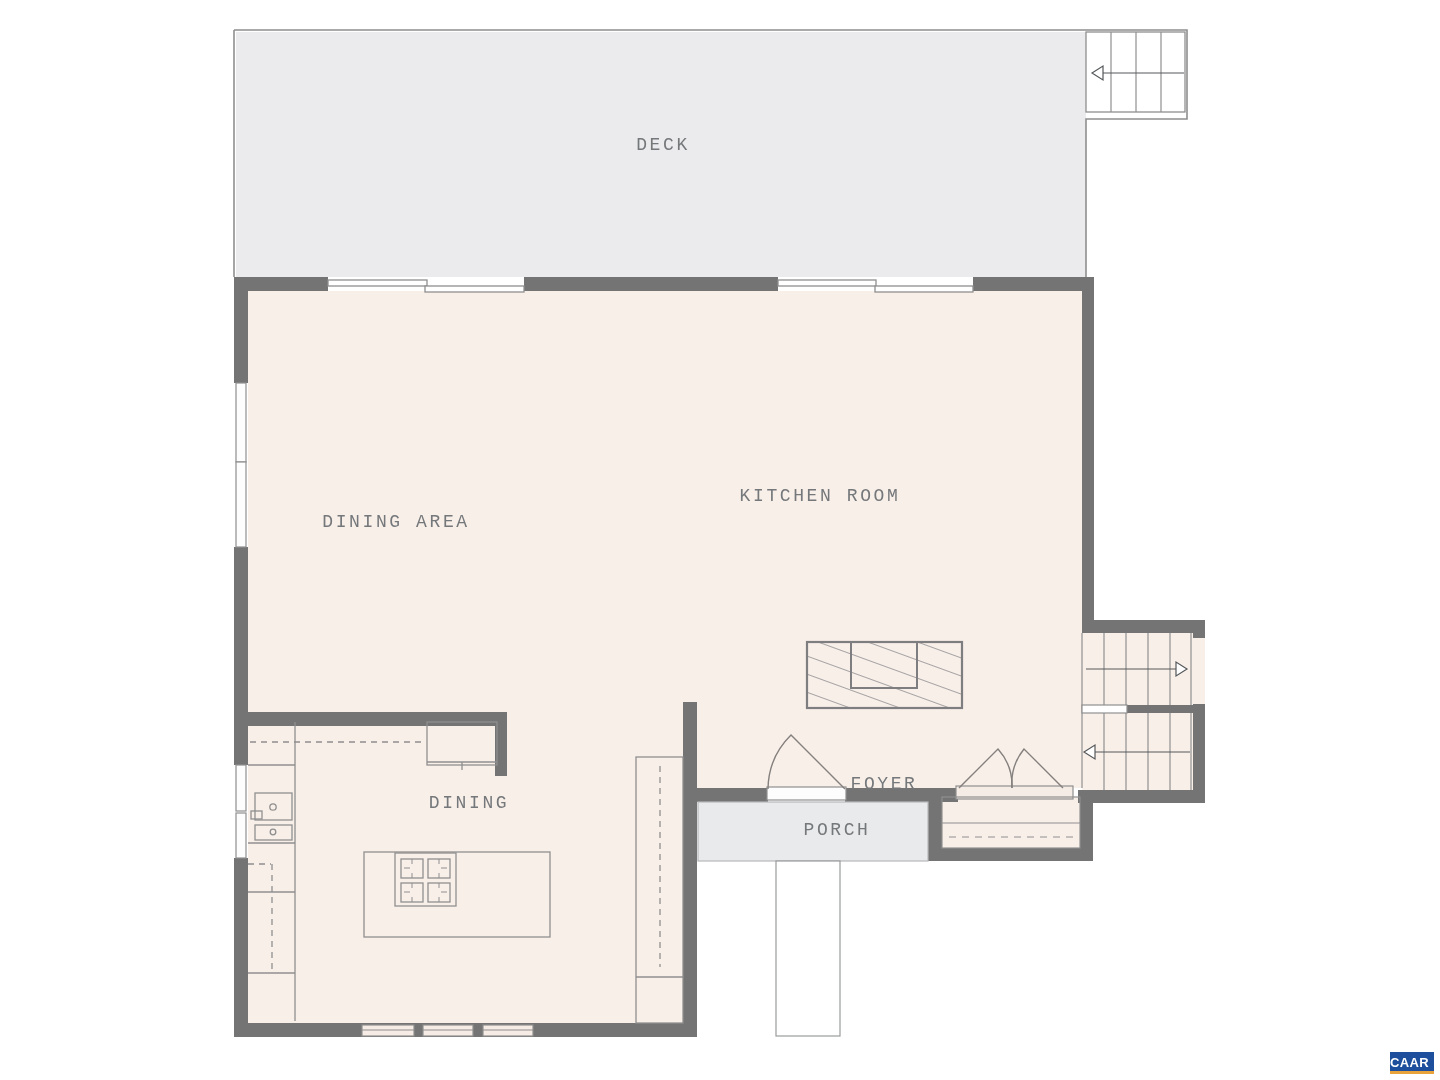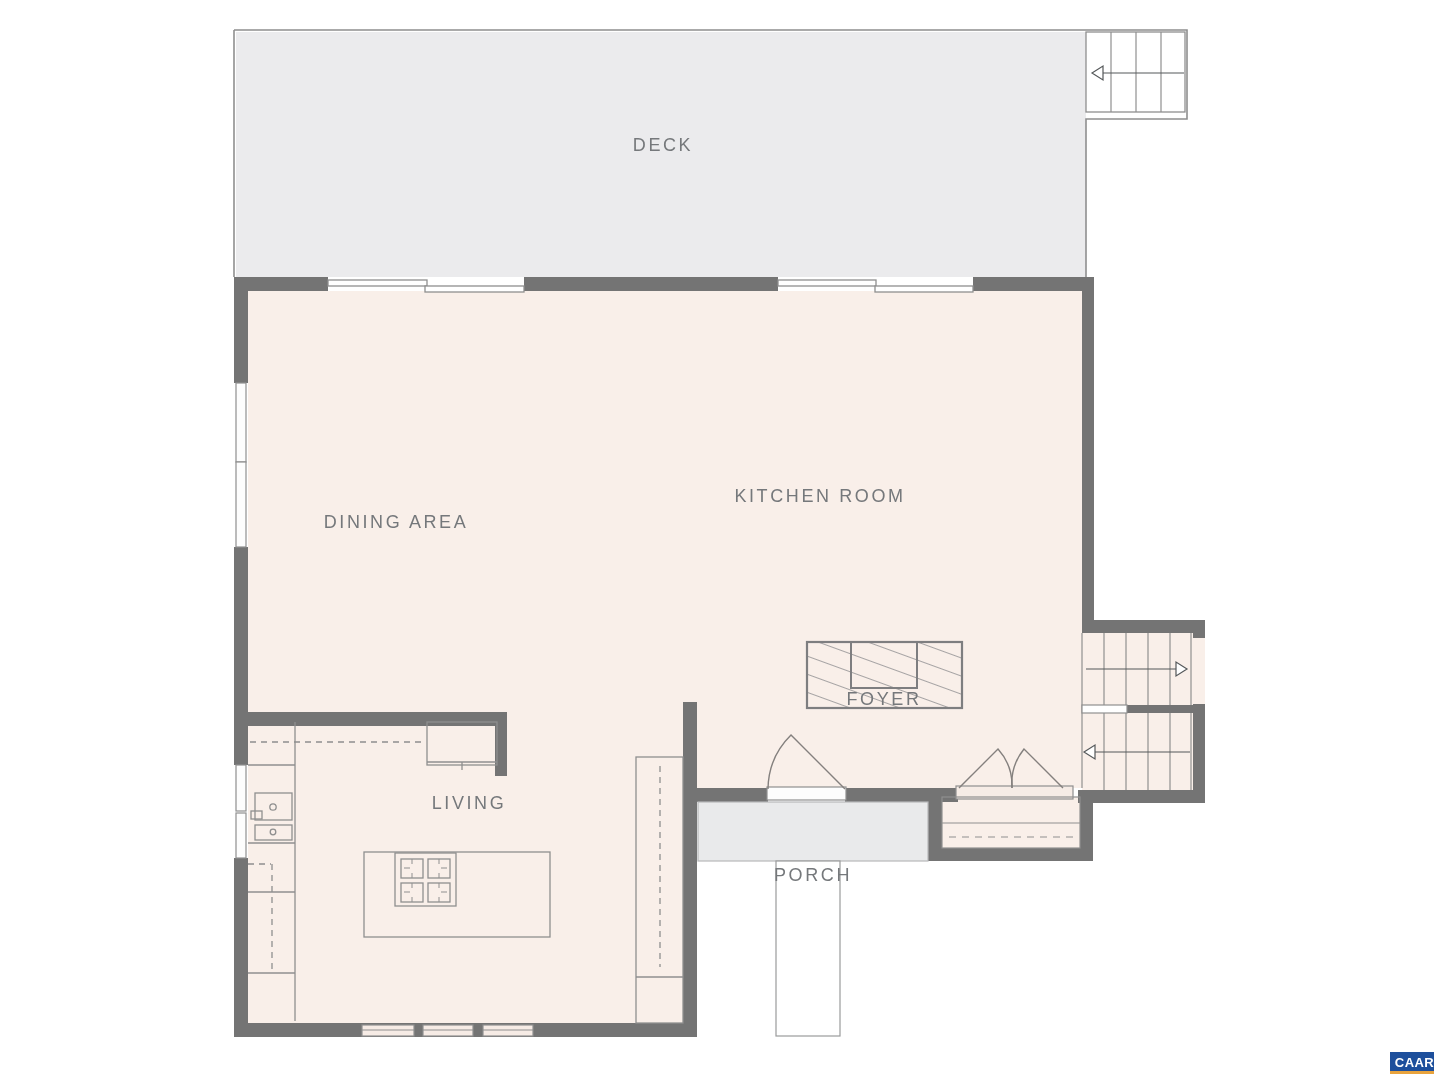--- a/index.html
+++ b/index.html
@@ -1,23 +1,23 @@
 <!DOCTYPE html>
 <html style="--floor: #f9efe9; --deck: #ebebed; --porch: #e9eaeb; --wall: #747474; --line: #8f8f8f; --label: #75787b; --logo-blue: #1d4f9c; --logo-orange: #e8a33d;"><head>
 <meta charset="utf-8">
 <style>
   html,body{margin:0;padding:0;background:#ffffff;}
   .canvas{position:relative;width:1440px;height:1080px;background:#ffffff;overflow:hidden;
           font-family:"Liberation Sans",sans-serif;}
   .plan-svg{position:absolute;left:0;top:0;}
   .room-label{position:absolute;transform:translate(-50%,-50%);
-    font-family:Liberation Sans, sans-serif;font-size:18px;font-weight:400;
+    font-family:Liberation Mono, monospace;font-size:18px;font-weight:400;
     letter-spacing:2.6px;color:var(--label,#75787b);white-space:nowrap;}
   .logo-badge{position:absolute;left:1390px;top:1052px;width:44px;height:22px;
-    background:var(--logo-blue,#1d4f9c);display:flex;align-items:center;justify-content:flex-end;}
+    background:var(--logo-blue,#1d4f9c);display:flex;align-items:center;justify-content:flex-start;}
   .logo-badge .bar{position:absolute;left:0;right:0;bottom:0;height:3px;background:var(--logo-orange,#e8a33d);}
   .logo-badge .txt{color:#ffffff;font-size:13px;font-weight:bold;letter-spacing:0.4px;line-height:1;padding-bottom:2px;}
 </style>
 </head>
 <body>
 
 <div class="canvas">
 
   <svg class="plan-svg" width="1440" height="1080" viewBox="0 0 1440 1080">
     <defs>
@@ -191,22 +191,22 @@
 
     <g>
       <rect x="698" y="802" width="230" height="59" style="fill:var(--porch)" stroke="#b7b8ba" stroke-width="1.2"></rect>
       <rect x="776" y="861" width="64" height="175" fill="#ffffff" stroke="#9a9b9c" stroke-width="1.2"></rect>
     </g>
   </svg>
 
   <div class="room-label" style="left:663px;top:145px;">DECK</div>
   <div class="room-label" style="left:396px;top:522px;">DINING AREA</div>
   <div class="room-label" style="left:820px;top:496px;">KITCHEN ROOM</div>
-  <div class="room-label" style="left:469px;top:803px;">LIVING</div>
-  <div class="room-label" style="left:884px;top:699px;">FOYER</div>
-  <div class="room-label" style="left:813px;top:830px;margin-top:45px;">PORCH</div>
+  <div class="room-label" style="left:469px;top:803px;">DINING</div>
+  <div class="room-label" style="left:884px;top:784px;">FOYER</div>
+  <div class="room-label" style="left:837px;top:830px;">PORCH</div>
 
   <div class="logo-badge">
     <span class="txt">CAAR</span>
     <span class="bar"></span>
   </div>
 
 </div>
 
 </body></html>

